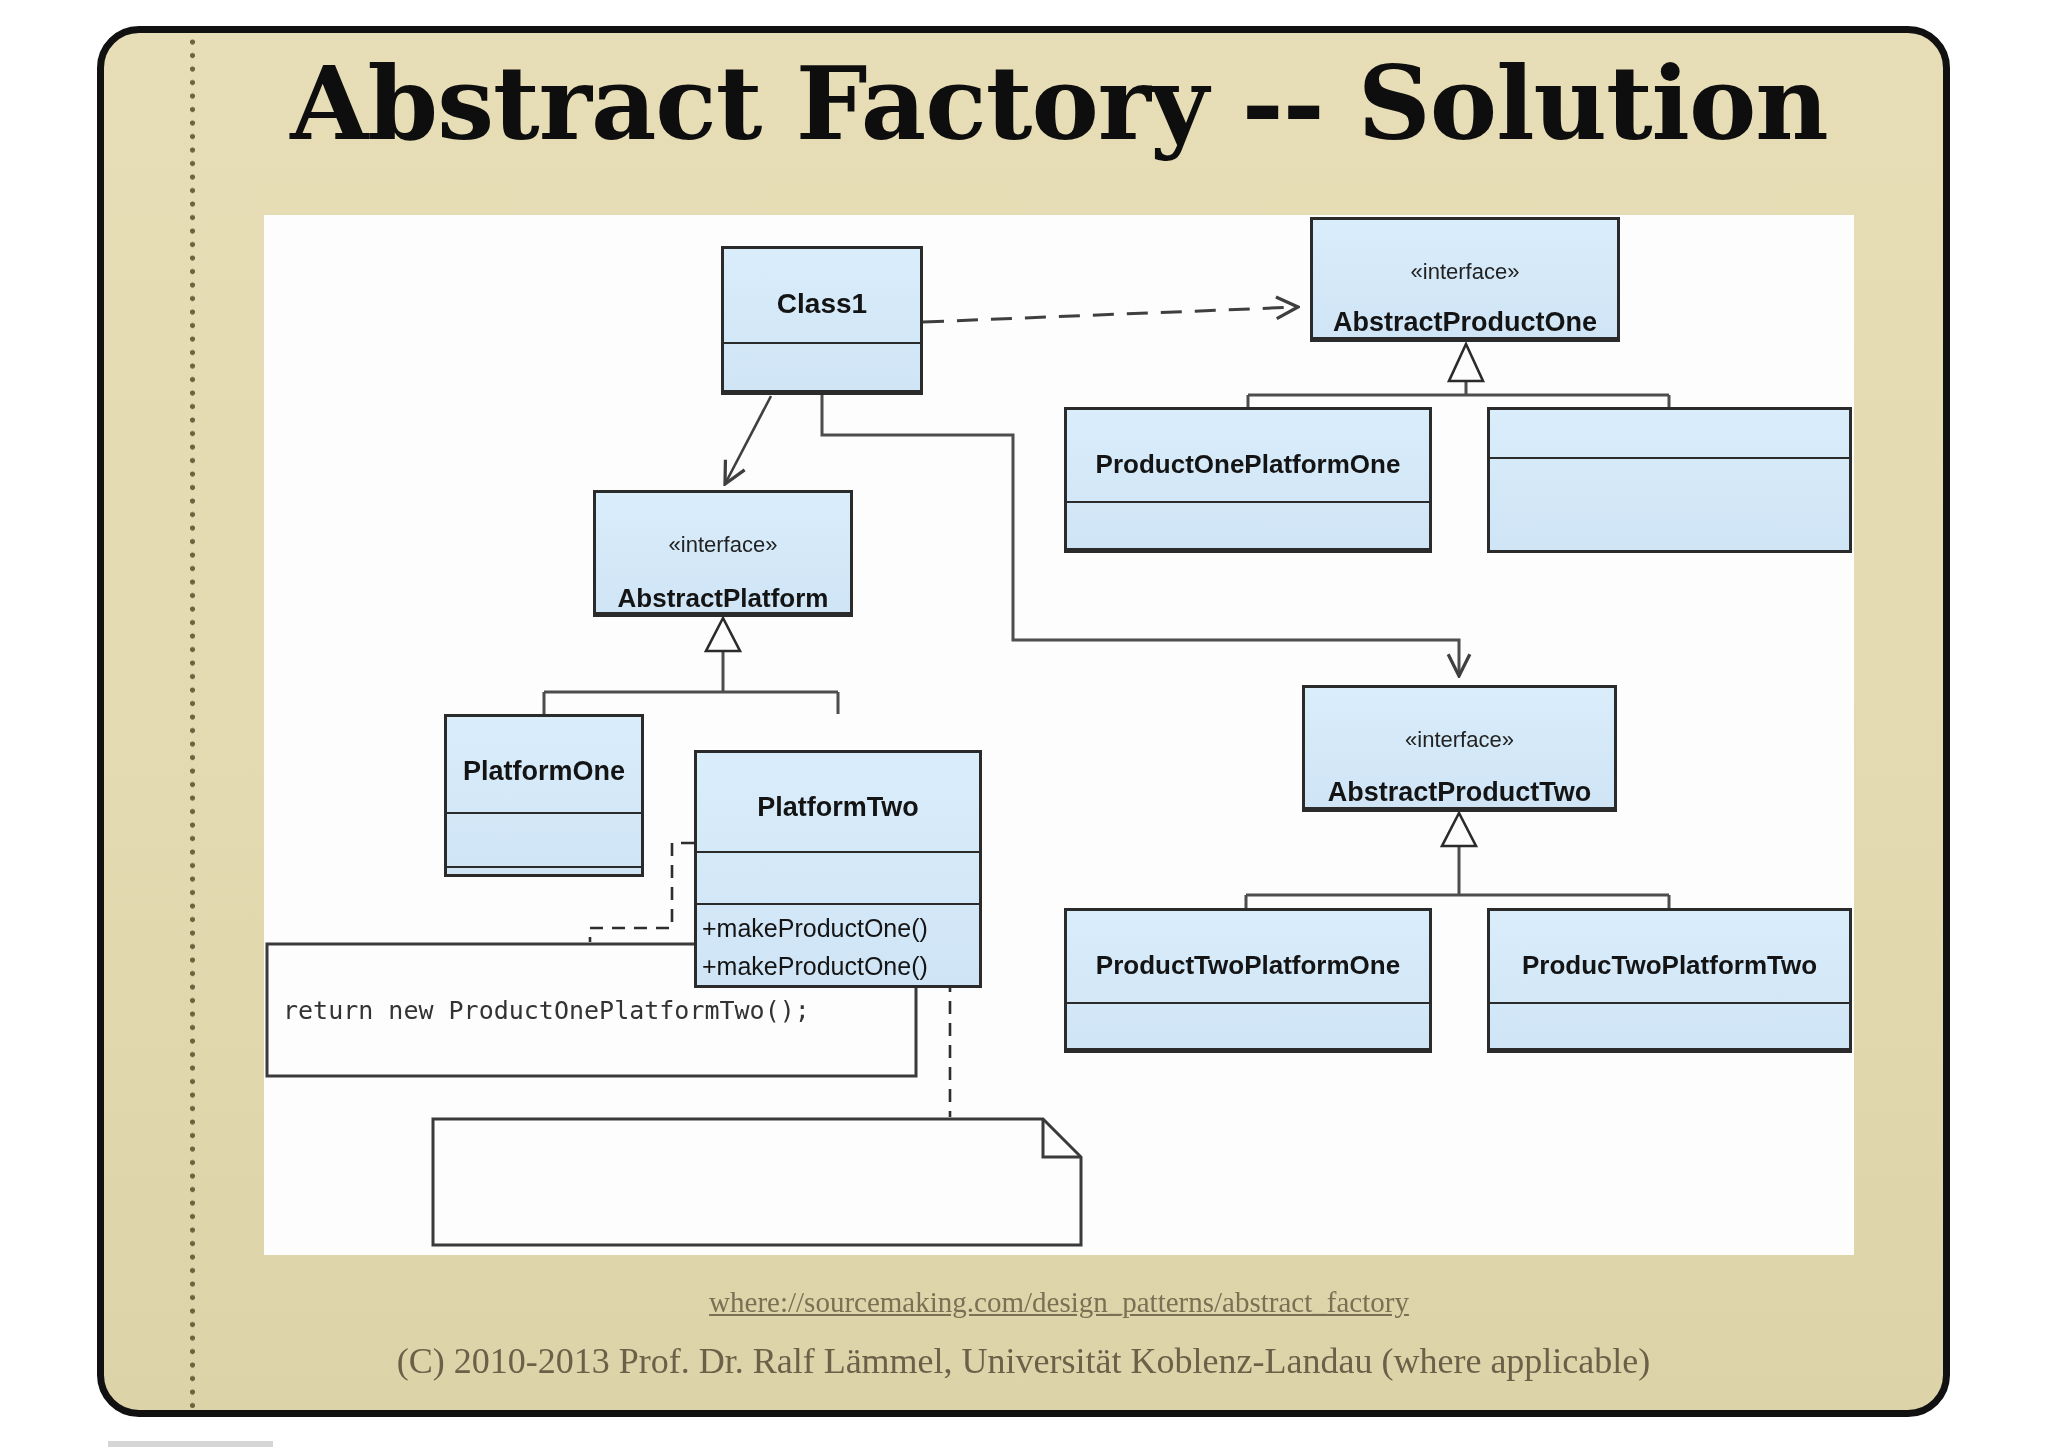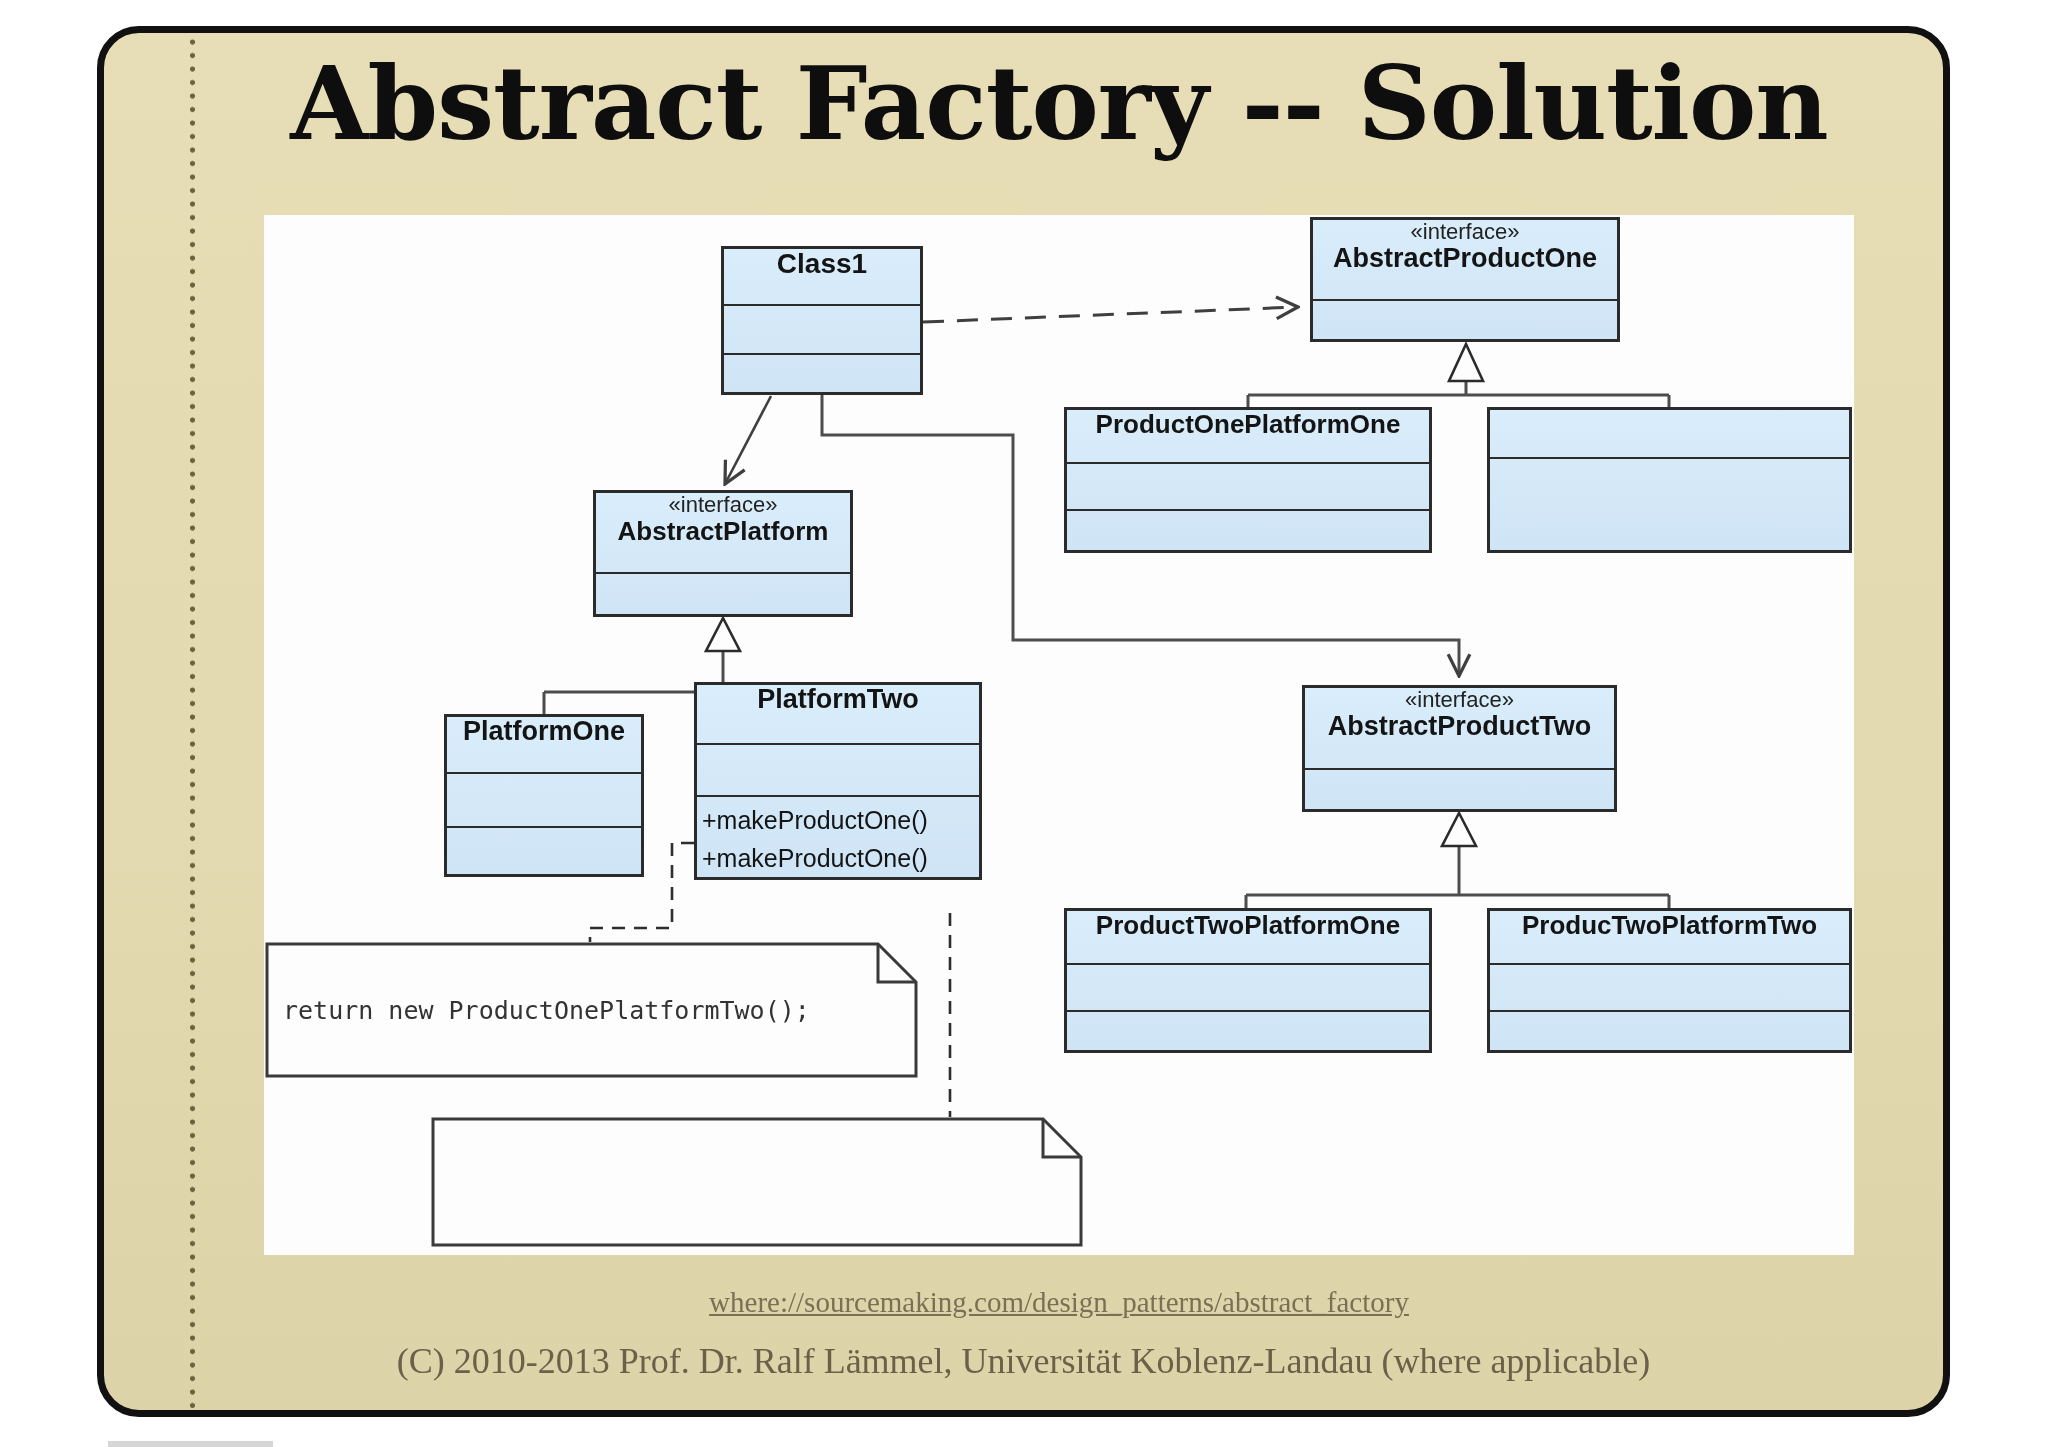--- a/index.html
+++ b/index.html
@@ -20,21 +20,21 @@
 
   .panel{position:absolute;left:264px;top:215px;width:1590px;height:1040px;background:#fdfdfe;}
 
   svg.overlay{position:absolute;left:0;top:0;width:2048px;height:1447px;z-index:2;pointer-events:none;}
 
   
   .ubox{position:absolute;z-index:3;background:linear-gradient(180deg,#d9edfb 0%,#cfe4f5 100%);
         border:3px solid #2b2b2b;box-sizing:border-box;display:flex;flex-direction:column;}
   .cmp{box-sizing:border-box;border-top:2.5px solid #2b2b2b;}
   .cmp:first-child{border-top:none;}
-  .title-cmp{display:flex;flex-direction:column;align-items:center;justify-content:flex-start;line-height:1.08;}
+  .title-cmp{display:flex;flex-direction:column;align-items:center;justify-content:space-between;line-height:1.08;margin-top:40px;}
   .cname{font-weight:bold;color:#141414;white-space:nowrap;}
   .stereo{font-size:22px;color:#222;white-space:nowrap;}
   .methods{font-size:25px;color:#141414;padding:4px 2px 0 5px;line-height:38px;white-space:nowrap;}
 
   
   .note-text{position:absolute;z-index:4;display:flex;align-items:center;
         font-family:"DejaVu Sans Mono",monospace;font-size:25px;color:#333;white-space:nowrap;}
 
   
   .footer-link-wrap{position:absolute;left:264px;top:1286px;width:1590px;text-align:center;z-index:4;}
@@ -123,21 +123,21 @@
   </div>
 
   <div class="ubox" style="left:444px;top:714px;width:200px;height:163px;">
     <div class="cmp title-cmp" style="height:55px;">
       <div class="cname" style="font-size:27px;">PlatformOne</div>
     </div>
     <div class="cmp" style="height:54px;"></div>
     <div class="cmp" style="flex:1;"></div>
   </div>
 
-  <div class="ubox" style="left:694px;top:682px;width:288px;height:198px;gap:8px;">
+  <div class="ubox" style="left:694px;top:750px;width:288px;height:238px;gap:8px;">
     <div class="cmp title-cmp" style="height:59px;">
       <div class="cname" style="font-size:27px;">PlatformTwo</div>
     </div>
     <div class="cmp" style="height:52px;"></div>
     <div class="cmp methods" style="flex:1;">
       <div>+makeProductOne()</div>
       <div>+makeProductOne()</div>
     </div>
   </div>
 

